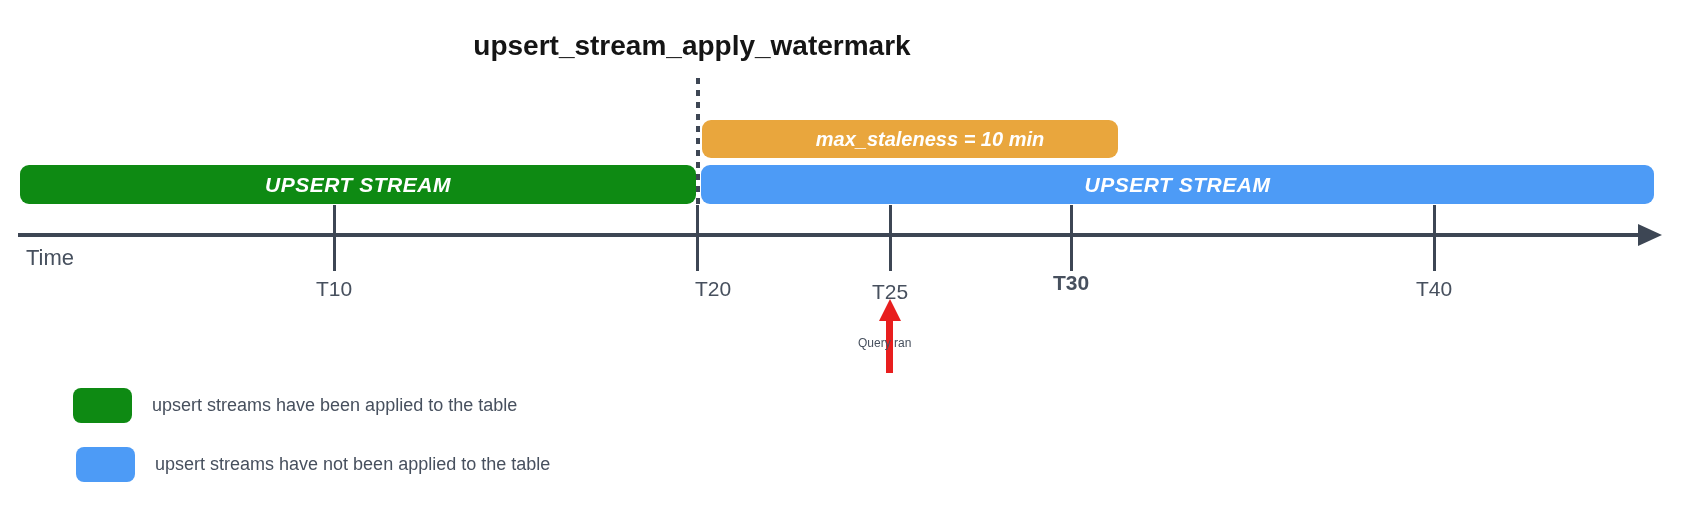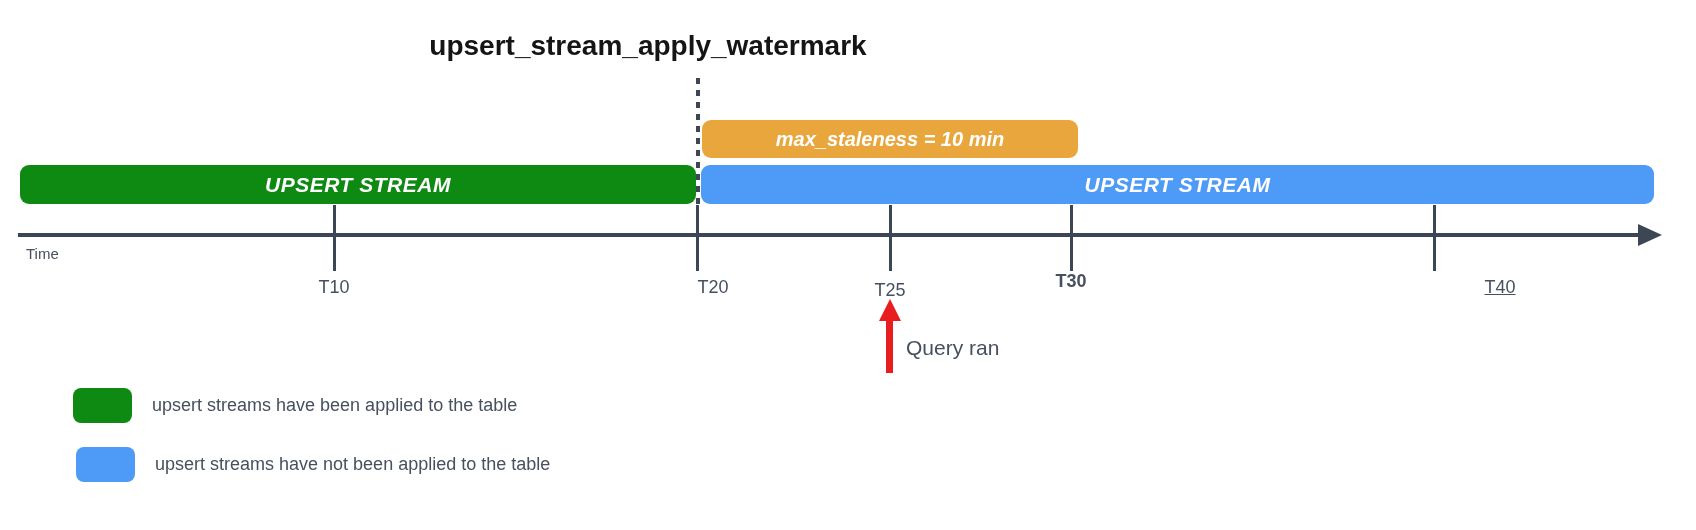--- a/index.html
+++ b/index.html
@@ -10,21 +10,21 @@
   .canvas {
     position: relative;
     width: 1696px;
     height: 530px;
     background: var(--c-background, #fff);
     overflow: hidden;
   }
   .abs { position: absolute; }
 
   .diagram-title {
-    left: 648px; top: 30px;
+    left: 692px; top: 30px;
     transform: translateX(-50%);
     font-size: 28px;
     font-weight: bold;
     color: var(--c-title, #151515);
     white-space: nowrap;
   }
 
   .dashed-line {
     left: 696px; top: 78px;
     width: 4px; height: 127px;
@@ -43,20 +43,21 @@
     color: var(--c-bar_text, #fff);
     font-weight: bold;
     font-style: italic;
     white-space: nowrap;
   }
   .bar-staleness {
     left: 702px; top: 120px;
     width: 376px; height: 38px;
     background: var(--c-orange, #e9a63d);
     font-size: 20px;
+    padding-left: 40px;
   }
   .bar-applied {
     left: 20px; top: 165px;
     width: 676px; height: 39px;
     background: var(--c-green, #0e8a13);
     font-size: 21px;
     letter-spacing: 0.5px;
   }
   .bar-unapplied {
     left: 701px; top: 165px;
@@ -73,51 +74,51 @@
   }
   .axis-arrowhead {
     left: 1638px; top: 224px;
     width: 0; height: 0;
     border-top: 11px solid transparent;
     border-bottom: 11px solid transparent;
     border-left: 24px solid var(--c-line, #3d4654);
   }
   .axis-label {
     left: 26px; top: 245px;
-    font-size: 15px;
+    font-size: 22px;
     color: var(--c-text, #47505e);
   }
 
   .tick {
     top: 205px;
     width: 3px; height: 66px;
     background: var(--c-line, #3d4654);
   }
   .tick-label {
     transform: translateX(-50%);
-    font-size: 18px;
+    font-size: 21px;
     color: var(--c-text, #47505e);
     white-space: nowrap;
   }
 
   .query-arrow-head {
     left: 879px; top: 299px;
     width: 0; height: 0;
     border-left: 11px solid transparent;
     border-right: 11px solid transparent;
     border-bottom: 22px solid var(--c-red, #e81e1e);
   }
   .query-arrow-shaft {
     left: 886px; top: 319px;
     width: 7px; height: 54px;
     background: var(--c-red, #e81e1e);
   }
   .query-label {
-    left: 906px; top: 336px;
-    font-size: 21px;
+    left: 858px; top: 336px;
+    font-size: 12px;
     color: var(--c-text, #47505e);
   }
 
   .legend-row {
     display: flex;
     align-items: center;
     gap: 20px;
   }
   .legend-row-1 { left: 73px; top: 388px; }
   .legend-row-2 { left: 76px; top: 447px; }
@@ -162,21 +163,21 @@
   <div class="abs tick" style="left:333px;"></div>
   <div class="abs tick" style="left:696px;"></div>
   <div class="abs tick" style="left:889px;"></div>
   <div class="abs tick" style="left:1070px;"></div>
   <div class="abs tick" style="left:1433px;"></div>
 
   <div class="abs tick-label" style="left:334px; top:277px;">T10</div>
   <div class="abs tick-label" style="left:697px; top:277px;margin-left:16px;">T20</div>
   <div class="abs tick-label" style="left:890px; top:280px;">T25</div>
   <div class="abs tick-label" style="left:1071px; top:271px;font-weight:bold;">T30</div>
-  <div class="abs tick-label" style="left:1500px; top:277px;text-decoration:underline;">T40</div>
+  <div class="abs tick-label" style="left:1434px; top:277px;">T40</div>
 
   <div class="abs query-arrow-head"></div>
   <div class="abs query-arrow-shaft"></div>
   <div class="abs query-label">Query ran</div>
 
   <div class="abs legend-row legend-row-2">
     <div class="legend-swatch blue"></div>
     <div class="legend-text">upsert streams have not been applied to the table</div>
   </div>
 

